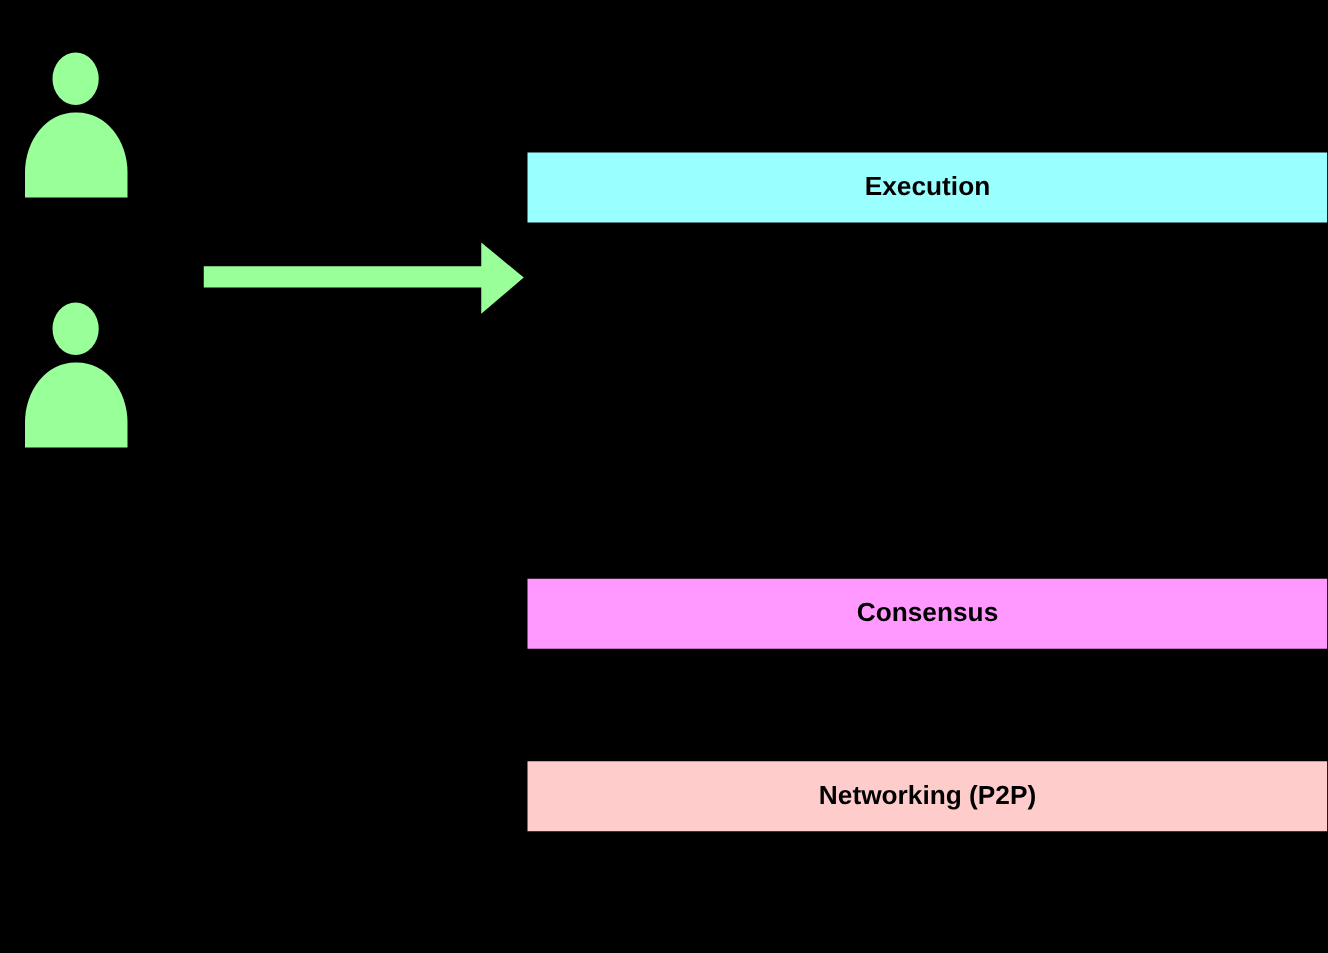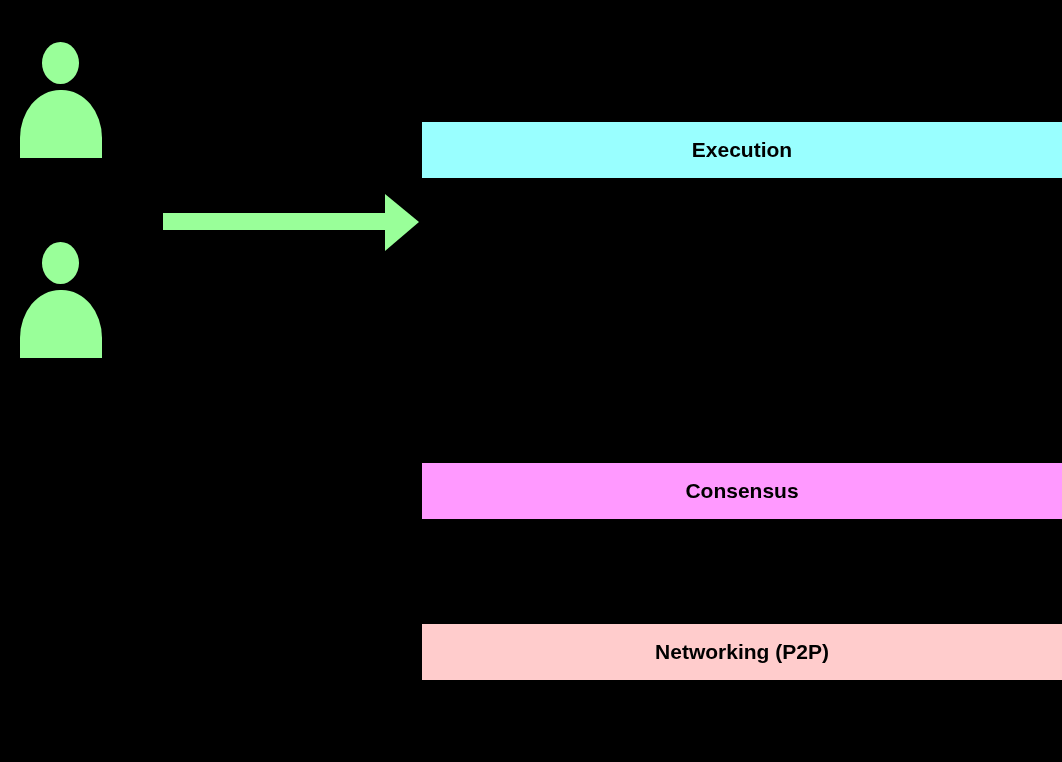--- a/index.html
+++ b/index.html
@@ -78,21 +78,21 @@
   }
   .layer-bar .layer-label {
     font-size: 21px;
     font-weight: bold;
     color: #000000;
     white-space: nowrap;
   }
   #layer-0 { top: 122px; }
   #layer-1 { top: 283px; }
   #layer-2 { top: 443px; margin-top: 20px; }
-  #layer-3 { top: 624px; }
+  #layer-3 { top: 609px; }
 </style>
 </head>
 <body>
 
 <div id="canvas">
 
   <div class="person" id="person-1">
     <div class="head" style="background: rgb(153, 255, 153);"></div>
     <div class="body" style="background: rgb(153, 255, 153);"></div>
   </div>

